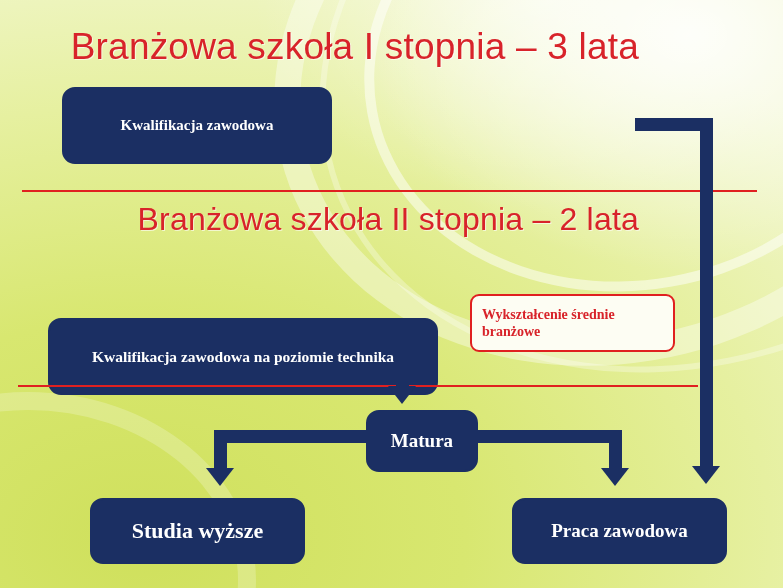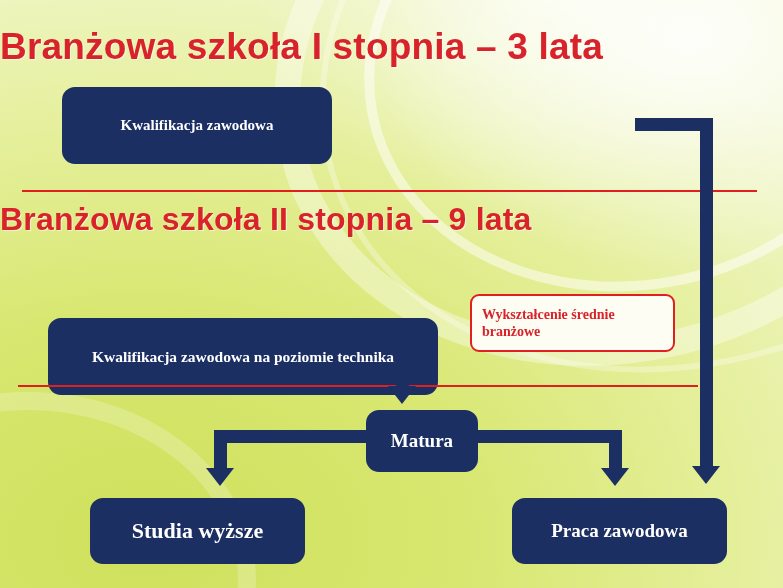--- a/index.html
+++ b/index.html
@@ -32,24 +32,24 @@
   }
   .swoosh.s1 { width: 640px; height: 520px; right: -180px; top: -210px; border-width: 26px; border-color: rgba(255,255,255,0.38); transform: rotate(-14deg); }
   .swoosh.s2 { width: 520px; height: 430px; right: -120px; top: -160px; border-width: 10px; border-color: rgba(255,255,255,0.5); transform: rotate(-10deg); }
   .swoosh.s3 { width: 760px; height: 600px; right: -300px; top: -250px; border-width: 6px; border-color: rgba(255,255,255,0.3); transform: rotate(-20deg); }
   .swoosh.s4 { width: 420px; height: 340px; left: -200px; bottom: -180px; border-width: 18px; border-color: rgba(255,255,255,0.22); }
 
   .title {
     position: absolute;
     left: 0;
     width: 639px;
-    text-align: left;
+    text-align: right;
     color: #d8232a;
     font-family: "Liberation Sans", sans-serif;
-    font-weight: bold;
+    font-weight: normal;
     letter-spacing: 0.2px;
     text-shadow: 1px 1px 0 rgba(255,255,255,0.6);
   }
   #title1 { top: 26px; font-size: 37px; }
   #title2 { top: 201px; font-size: 32px; }
 
   .divider {
     position: absolute;
     height: 0;
     border-top: 2px solid #e02020;
@@ -140,21 +140,21 @@
   <div class="swoosh s3"></div>
   <div class="swoosh s4"></div>
 
   <div class="title" id="title1">Branżowa szkoła I stopnia – 3 lata</div>
 
   <div class="navbox" id="box-kwalifikacja-zawodowa">Kwalifikacja zawodowa</div>
 
 
   <div class="divider" id="divider1"></div>
 
-  <div class="title" id="title2">Branżowa szkoła II stopnia – 9 lata</div>
+  <div class="title" id="title2">Branżowa szkoła II stopnia – 2 lata</div>
 
   <div class="navbox" id="box-kwalifikacja-technik">Kwalifikacja zawodowa na poziomie technika</div>
 
   <div class="redbox" id="box-wyksztalcenie-srednie">Wykształcenie średnie branżowe</div>
 
   <div class="divider" id="divider2"></div>
 
   <div class="conn" id="conn-right-h"></div>
   <div class="conn" id="conn-right-v"></div>
   <div class="arrowhead arrow-down" id="arrow-right-end"></div>

